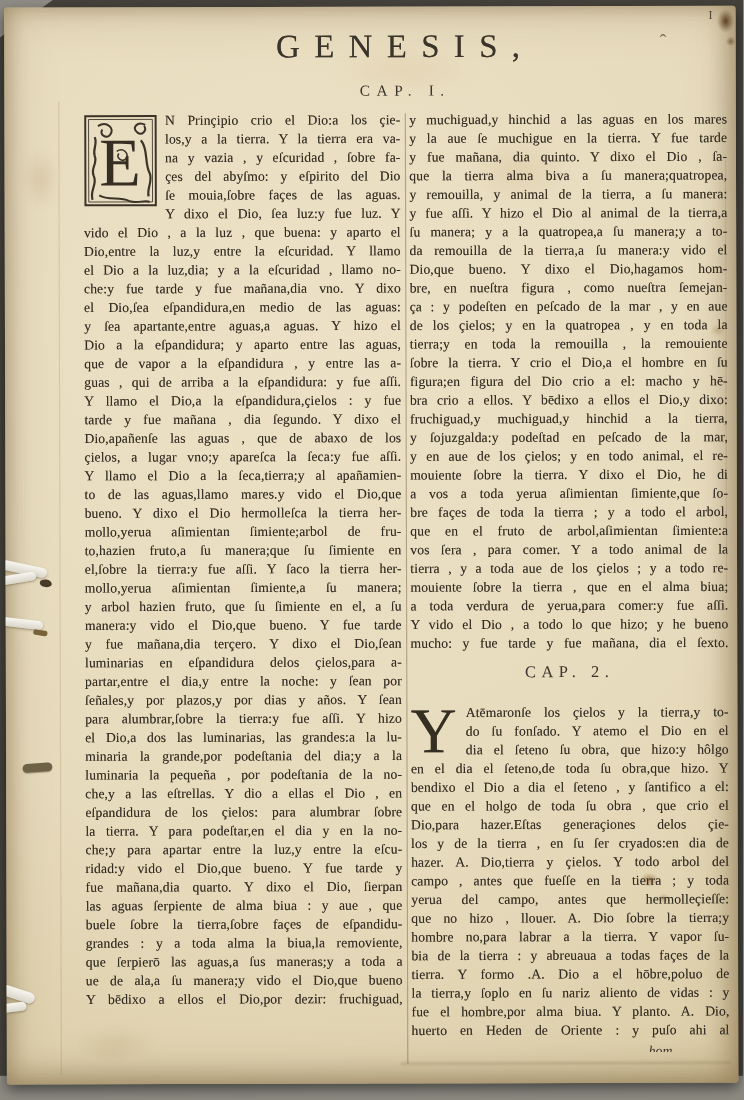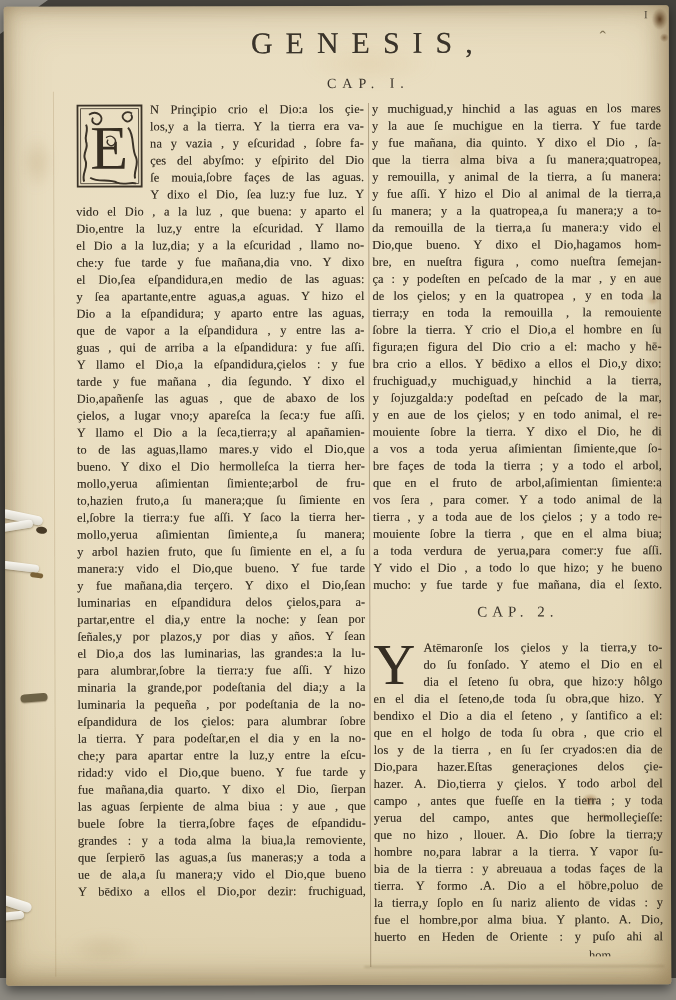--- a/index.html
+++ b/index.html
@@ -63,21 +63,21 @@
 
   .initial-e { float:left; width:68px; height:99px; margin:2px 6px 0 0; }
   .initial-y { float:left; width:46px; height:49px; margin:2px 4px 0 0;
                font-size:58px; line-height:46px; color:#352e23; text-align:left;
                text-shadow:0 0 .5px rgba(50,40,25,.6); }
 
   .chap2 { text-align:center; font-size:15px; letter-spacing:5px; color:#3a342b;
            height:17px; line-height:17px; margin:10px 0 19px 0; }
 
   .catchword { margin-top:3px; height:8px; line-height:14px; overflow:hidden;
-               text-align:right; padding-right:52px; font-size:12.5px; color:#332c22; }
+               text-align:right; padding-right:52px; font-size:12.5px; color:#332c22;font-style:italic; }
 </style>
 </head>
 <body>
 
 <div class="photo">
   <div class="bg-wedge"></div>
   <div class="bg-bottom"></div>
 
   <div class="page">
     <div class="crease-left"></div>
@@ -141,24 +141,25 @@
             <div class="line">mollo,yerua aſimientan ſimiente;arbol de fru-</div>
             <div class="line">to,hazien fruto,a ſu manera;que ſu ſimiente en</div>
             <div class="line">el,ſobre la tierra:y fue aſſi. Y ſaco la tierra her-</div>
             <div class="line">mollo,yerua aſimientan ſimiente,a ſu manera;</div>
             <div class="line">y arbol hazien fruto, que ſu ſimiente en el, a ſu</div>
             <div class="line">manera:y vido el Dio,que bueno. Y fue tarde</div>
             <div class="line">y fue mañana,dia terçero. Y dixo el Dio,ſean</div>
             <div class="line">luminarias en eſpandidura delos çielos,para a-</div>
             <div class="line">partar,entre el dia,y entre la noche: y ſean por</div>
             <div class="line">ſeñales,y por plazos,y por dias y años. Y ſean</div>
+            <div class="line">para alumbrar,ſobre la tierra:y fue aſſi. Y hizo</div>
             <div class="line">el Dio,a dos las luminarias, las grandes:a la lu-</div>
-            <div class="line">para alumbrar,ſobre la tierra:y fue aſſi. Y hizo</div>
             <div class="line">minaria la grande,por podeſtania del dia;y a la</div>
             <div class="line">luminaria la pequeña , por podeſtania de la no-</div>
+            <div class="line">che,y a las eſtrellas. Y dio a ellas el Dio , en</div>
             <div class="line">eſpandidura de los çielos: para alumbrar ſobre</div>
             <div class="line">la tierra. Y para podeſtar,en el dia y en la no-</div>
             <div class="line">che;y para apartar entre la luz,y entre la eſcu-</div>
             <div class="line">ridad:y vido el Dio,que bueno. Y fue tarde y</div>
             <div class="line">fue mañana,dia quarto. Y dixo el Dio, ſierpan</div>
             <div class="line">las aguas ſerpiente de alma biua : y aue , que</div>
             <div class="line">buele ſobre la tierra,ſobre façes de eſpandidu-</div>
             <div class="line">grandes : y a toda alma la biua,la removiente,</div>
             <div class="line">que ſerpierō las aguas,a ſus maneras;y a toda a</div>
             <div class="line">ue de ala,a ſu manera;y vido el Dio,que bueno</div>
@@ -204,22 +205,22 @@
         <div class="initial-y">Y</div>
         <div>
             <div class="line">Atēmaronſe los çielos y la tierra,y to-</div>
             <div class="line">do ſu fonſado. Y atemo el Dio en el</div>
             <div class="line">dia el ſeteno ſu obra, que hizo:y hôlgo</div>
           </div>
         <div>
             <div class="line">en el dia el ſeteno,de toda ſu obra,que hizo. Y</div>
             <div class="line">bendixo el Dio a dia el ſeteno , y ſantifico a el:</div>
             <div class="line">que en el holgo de toda ſu obra , que crio el</div>
+            <div class="line">Dio,para hazer.Eſtas generaçiones delos çie-</div>
             <div class="line">los y de la tierra , en ſu ſer cryados:en dia de</div>
-            <div class="line">Dio,para hazer.Eſtas generaçiones delos çie-</div>
             <div class="line">hazer. A. Dio,tierra y çielos. Y todo arbol del</div>
             <div class="line">campo , antes que fueſſe en la tierra ; y toda</div>
             <div class="line">yerua del campo, antes que hermolleçieſſe:</div>
             <div class="line">que no hizo , llouer. A. Dio ſobre la tierra;y</div>
             <div class="line">hombre no,para labrar a la tierra. Y vapor ſu-</div>
             <div class="line">bia de la tierra : y abreuaua a todas façes de la</div>
             <div class="line">tierra. Y formo .A. Dio a el hōbre,poluo de</div>
             <div class="line">la tierra,y ſoplo en ſu nariz aliento de vidas : y</div>
             <div class="line">fue el hombre,por alma biua. Y planto. A. Dio,</div>
             <div class="line">huerto en Heden de Oriente : y puſo ahi al</div>

